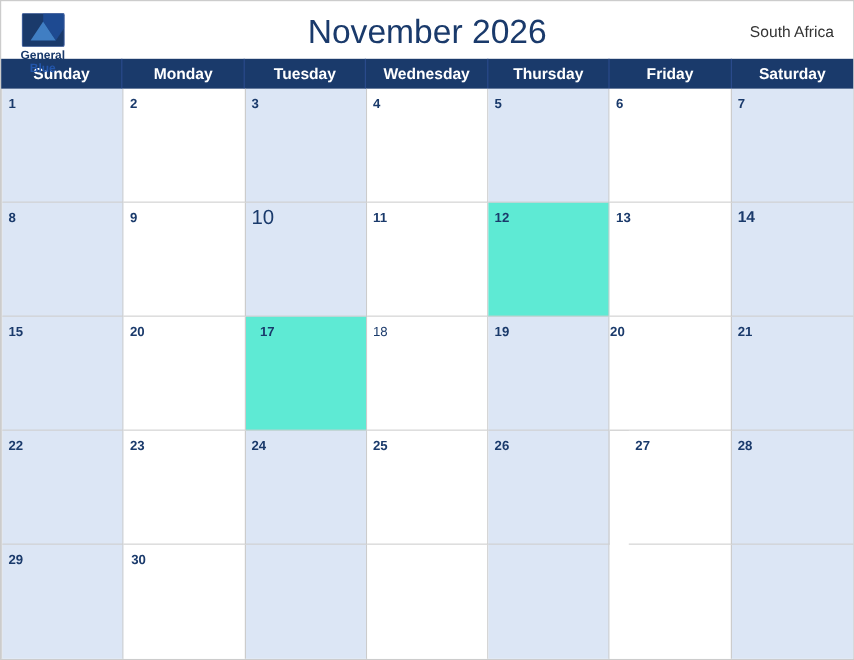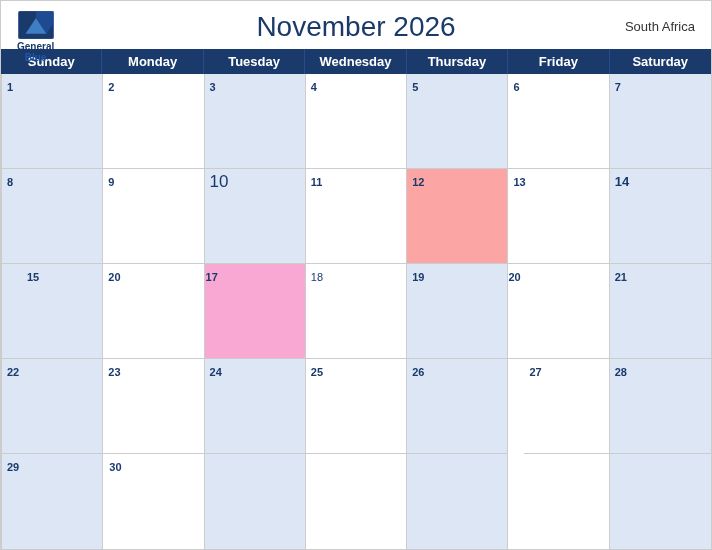--- a/index.html
+++ b/index.html
@@ -111,26 +111,26 @@
       <div style="border-right: 1px solid rgb(204, 204, 204); border-bottom: 1px solid rgb(204, 204, 204); padding: 3px 5px; background: rgb(255, 255, 255); min-height: 72px;"><span style="font-size: 11px; color: rgb(26, 58, 107); font-weight: bold;">2</span></div>
       <div style="border-right: 1px solid rgb(204, 204, 204); border-bottom: 1px solid rgb(204, 204, 204); padding: 3px 5px; background: rgb(220, 230, 245); min-height: 72px;"><span style="font-size: 11px; color: rgb(26, 58, 107); font-weight: bold;">3</span></div>
       <div style="border-right: 1px solid rgb(204, 204, 204); border-bottom: 1px solid rgb(204, 204, 204); padding: 3px 5px; background: rgb(255, 255, 255); min-height: 72px;"><span style="font-size: 11px; color: rgb(26, 58, 107); font-weight: bold;">4</span></div>
       <div style="border-right: 1px solid rgb(204, 204, 204); border-bottom: 1px solid rgb(204, 204, 204); padding: 3px 5px; background: rgb(220, 230, 245); min-height: 72px;"><span style="font-size: 11px; color: rgb(26, 58, 107); font-weight: bold;">5</span></div>
       <div style="border-right: 1px solid rgb(204, 204, 204); border-bottom: 1px solid rgb(204, 204, 204); padding: 3px 5px; background: rgb(255, 255, 255); min-height: 72px;"><span style="font-size: 11px; color: rgb(26, 58, 107); font-weight: bold;">6</span></div>
       <div style="border-right: none; border-bottom: 1px solid rgb(204, 204, 204); padding: 3px 5px; background: rgb(220, 230, 245); min-height: 72px;"><span style="font-size: 11px; color: rgb(26, 58, 107); font-weight: bold;">7</span></div>
       <div style="border-right: 1px solid rgb(204, 204, 204); border-bottom: 1px solid rgb(204, 204, 204); padding: 3px 5px; background: rgb(220, 230, 245); min-height: 72px;"><span style="font-size: 11px; color: rgb(26, 58, 107); font-weight: bold;">8</span></div>
       <div style="border-right: 1px solid rgb(204, 204, 204); border-bottom: 1px solid rgb(204, 204, 204); padding: 3px 5px; background: rgb(255, 255, 255); min-height: 72px;"><span style="font-size: 11px; color: rgb(26, 58, 107); font-weight: bold;">9</span></div>
       <div style="border-right: 1px solid rgb(204, 204, 204); border-bottom: 1px solid rgb(204, 204, 204); padding: 3px 5px; background: rgb(220, 230, 245); min-height: 72px;"><span style="font-size: 17px; color: rgb(26, 58, 107); font-weight: normal;">10</span></div>
       <div style="border-right: 1px solid rgb(204, 204, 204); border-bottom: 1px solid rgb(204, 204, 204); padding: 3px 5px; background: rgb(255, 255, 255); min-height: 72px;"><span style="font-size: 11px; color: rgb(26, 58, 107); font-weight: bold;">11</span></div>
-      <div style="border-right: 1px solid rgb(204, 204, 204); border-bottom: 1px solid rgb(204, 204, 204); padding: 3px 5px; background: #fca5a5; min-height: 72px;"><span style="font-size: 11px; color: rgb(26, 58, 107); font-weight: bold;">12</span></div>
+      <div style="border-right: 1px solid rgb(204, 204, 204); border-bottom: 1px solid rgb(204, 204, 204); padding: 3px 5px; background: #5eead4; min-height: 72px;"><span style="font-size: 11px; color: rgb(26, 58, 107); font-weight: bold;">12</span></div>
       <div style="border-right: 1px solid rgb(204, 204, 204); border-bottom: 1px solid rgb(204, 204, 204); padding: 3px 5px; background: rgb(255, 255, 255); min-height: 72px;"><span style="font-size: 11px; color: rgb(26, 58, 107); font-weight: bold;">13</span></div>
       <div style="border-right: none; border-bottom: 1px solid rgb(204, 204, 204); padding: 3px 5px; background: rgb(220, 230, 245); min-height: 72px;"><span style="font-size: 13px; color: rgb(26, 58, 107); font-weight: bold;">14</span></div>
-      <div style="border-right: 1px solid rgb(204, 204, 204); border-bottom: 1px solid rgb(204, 204, 204); padding: 3px 5px; background: rgb(220, 230, 245); min-height: 72px;"><span style="font-size: 11px; color: rgb(26, 58, 107); font-weight: bold; margin-left: 20px;">15</span></div>
+      <div style="border-right: 1px solid rgb(204, 204, 204); border-bottom: 1px solid rgb(204, 204, 204); padding: 3px 5px; background: rgb(220, 230, 245); min-height: 72px;"><span style="font-size: 11px; color: rgb(26, 58, 107); font-weight: bold;">15</span></div>
       <div style="border-right: 1px solid rgb(204, 204, 204); border-bottom: 1px solid rgb(204, 204, 204); padding: 3px 5px; background: rgb(255, 255, 255); min-height: 72px;"><span style="font-size: 11px; color: rgb(26, 58, 107); font-weight: bold;">20</span></div>
-      <div style="border-right: 1px solid rgb(204, 204, 204); border-bottom: 1px solid rgb(204, 204, 204); padding: 3px 1px; background: #f9a8d4; min-height: 72px;"><span style="font-size: 11px; color: rgb(26, 58, 107); font-weight: bold;">17</span></div>
+      <div style="border-right: 1px solid rgb(204, 204, 204); border-bottom: 1px solid rgb(204, 204, 204); padding: 3px 12px; background: #5eead4; min-height: 72px;"><span style="font-size: 11px; color: rgb(26, 58, 107); font-weight: bold;">17</span></div>
       <div style="border-right: 1px solid rgb(204, 204, 204); border-bottom: 1px solid rgb(204, 204, 204); padding: 3px 5px; background: rgb(255, 255, 255); min-height: 72px;"><span style="font-size: 11px; color: rgb(26, 58, 107); font-weight: normal;">18</span></div>
       <div style="border-right: 1px solid rgb(204, 204, 204); border-bottom: 1px solid rgb(204, 204, 204); padding: 3px 5px; background: rgb(220, 230, 245); min-height: 72px;"><span style="font-size: 11px; color: rgb(26, 58, 107); font-weight: bold;">19</span></div>
       <div style="border-right: 1px solid rgb(204, 204, 204); border-bottom: 1px solid rgb(204, 204, 204); padding: 3px 0; background: rgb(255, 255, 255); min-height: 72px;"><span style="font-size: 11px; color: rgb(26, 58, 107); font-weight: bold;">20</span></div>
       <div style="border-right: none; border-bottom: 1px solid rgb(204, 204, 204); padding: 3px 5px; background: rgb(220, 230, 245); min-height: 72px;"><span style="font-size: 11px; color: rgb(26, 58, 107); font-weight: bold;">21</span></div>
       <div style="border-right: 1px solid rgb(204, 204, 204); border-bottom: 1px solid rgb(204, 204, 204); padding: 3px 5px; background: rgb(220, 230, 245); min-height: 72px;"><span style="font-size: 11px; color: rgb(26, 58, 107); font-weight: bold;">22</span></div>
       <div style="border-right: 1px solid rgb(204, 204, 204); border-bottom: 1px solid rgb(204, 204, 204); padding: 3px 5px; background: rgb(255, 255, 255); min-height: 72px;"><span style="font-size: 11px; color: rgb(26, 58, 107); font-weight: bold;">23</span></div>
       <div style="border-right: 1px solid rgb(204, 204, 204); border-bottom: 1px solid rgb(204, 204, 204); padding: 3px 5px; background: rgb(220, 230, 245); min-height: 72px;"><span style="font-size: 11px; color: rgb(26, 58, 107); font-weight: bold;">24</span></div>
       <div style="border-right: 1px solid rgb(204, 204, 204); border-bottom: 1px solid rgb(204, 204, 204); padding: 3px 5px; background: rgb(255, 255, 255); min-height: 72px;"><span style="font-size: 11px; color: rgb(26, 58, 107); font-weight: bold;">25</span></div>
       <div style="border-right: 1px solid rgb(204, 204, 204); border-bottom: 1px solid rgb(204, 204, 204); padding: 3px 5px; background: rgb(220, 230, 245); min-height: 72px;"><span style="font-size: 11px; color: rgb(26, 58, 107); font-weight: bold;">26</span></div>
       <div style="border-right: 1px solid rgb(204, 204, 204); border-bottom: 1px solid rgb(204, 204, 204); padding: 3px 5px; background: rgb(255, 255, 255); min-height: 72px; margin-left: 16px;"><span style="font-size: 11px; color: rgb(26, 58, 107); font-weight: bold;">27</span></div>

